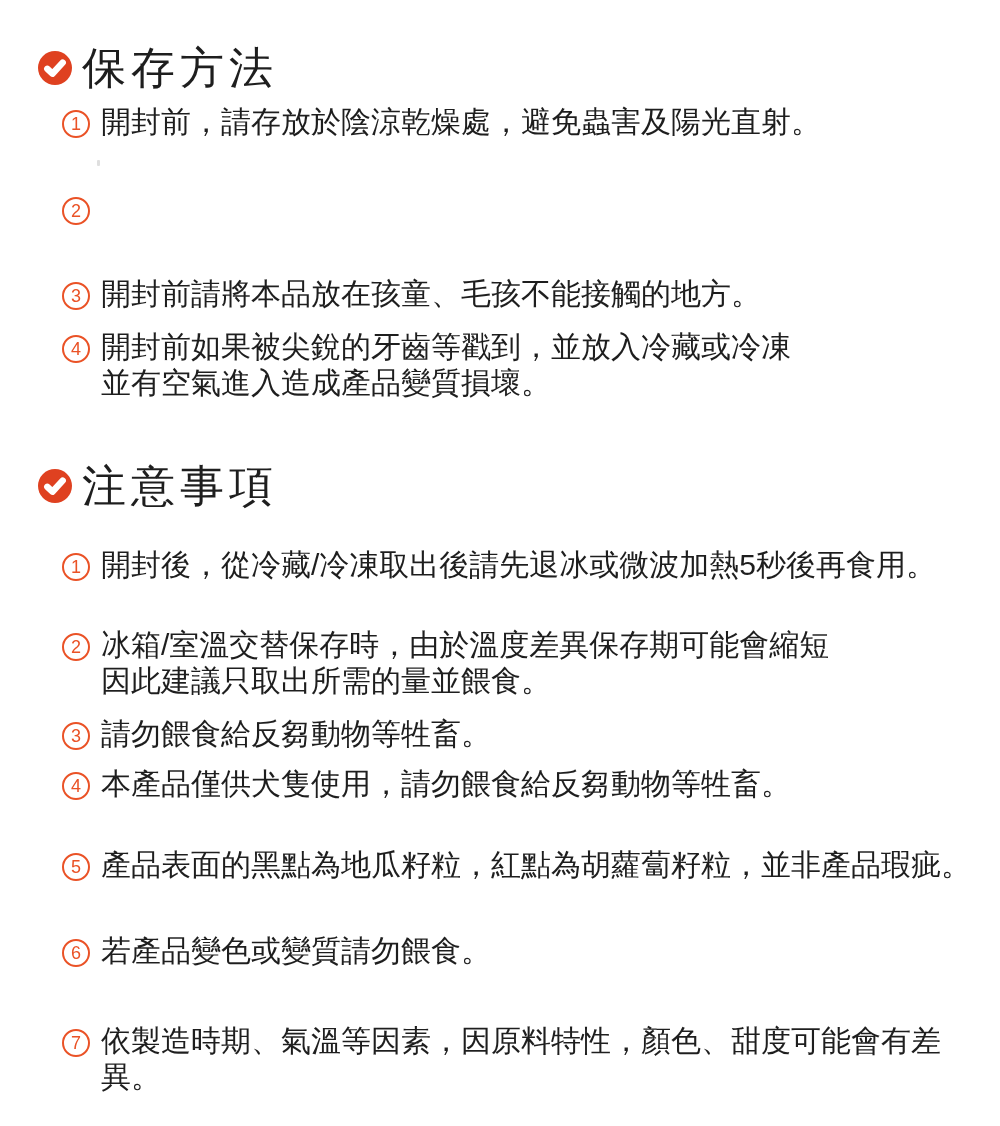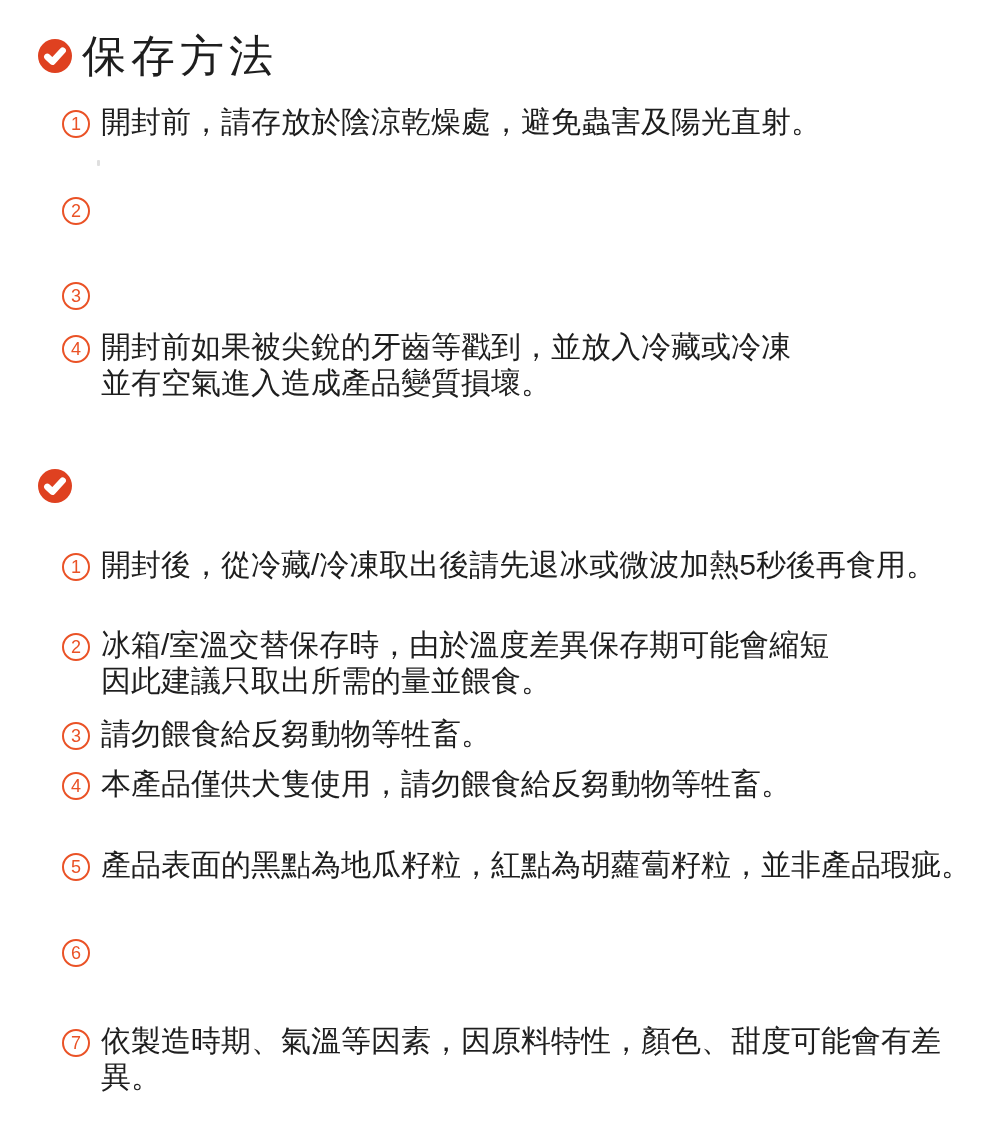--- a/index.html
+++ b/index.html
@@ -76,21 +76,21 @@
     background:#c9c9c9;
     opacity:.6;
     border-radius:1px;
   }
 </style>
 </head>
 <body>
 
 <div class="page">
 
-  <div class="header" style="top:32px">
+  <div class="header" style="top:44px">
     <span class="check-badge">
       <svg viewBox="0 0 24 24" aria-hidden="true">
         <circle cx="12" cy="12" r="12"></circle>
         <path d="M6.6 12.6 L10.2 16 L17.4 8.2"></path>
       </svg>
     </span>
     <div class="title">保存方法</div>
   </div>
 
   <div class="speck" style="left:97px;top:160px"></div>
@@ -99,35 +99,37 @@
     <span class="num">1</span>
     <div class="txt">開封前，請存放於陰涼乾燥處，避免蟲害及陽光直射。</div>
   </div>
 
   <div class="row" style="top:191px">
     <span class="num">2</span>
   </div>
 
   <div class="row" style="top:276px">
     <span class="num">3</span>
+    <div class="txt">開封前請將本品放在孩童、毛孩不能接觸的地方。</div>
   </div>
 
   <div class="row" style="top:329px">
     <span class="num">4</span>
     <div class="txt">開封前如果被尖銳的牙齒等戳到，並放入冷藏或冷凍
 並有空氣進入造成產品變質損壞。</div>
   </div>
 
   <div class="header" style="top:462px">
     <span class="check-badge">
       <svg viewBox="0 0 24 24" aria-hidden="true">
         <circle cx="12" cy="12" r="12"></circle>
         <path d="M6.6 12.6 L10.2 16 L17.4 8.2"></path>
       </svg>
     </span>
+    <div class="title">注意事項</div>
   </div>
 
   <div class="row" style="top:547px">
     <span class="num">1</span>
     <div class="txt">開封後，從冷藏/冷凍取出後請先退冰或微波加熱5秒後再食用。</div>
   </div>
 
   <div class="row" style="top:627px">
     <span class="num">2</span>
     <div class="txt">冰箱/室溫交替保存時，由於溫度差異保存期可能會縮短
@@ -144,20 +146,21 @@
     <div class="txt">本產品僅供犬隻使用，請勿餵食給反芻動物等牲畜。</div>
   </div>
 
   <div class="row" style="top:847px">
     <span class="num">5</span>
     <div class="txt">產品表面的黑點為地瓜籽粒，紅點為胡蘿蔔籽粒，並非產品瑕疵。</div>
   </div>
 
   <div class="row" style="top:933px">
     <span class="num">6</span>
+    <div class="txt">若產品變色或變質請勿餵食。</div>
   </div>
 
   <div class="row" style="top:1023px">
     <span class="num">7</span>
     <div class="txt">依製造時期、氣溫等因素，因原料特性，顏色、甜度可能會有差異。</div>
   </div>
 
 </div>
 
 </body></html>

